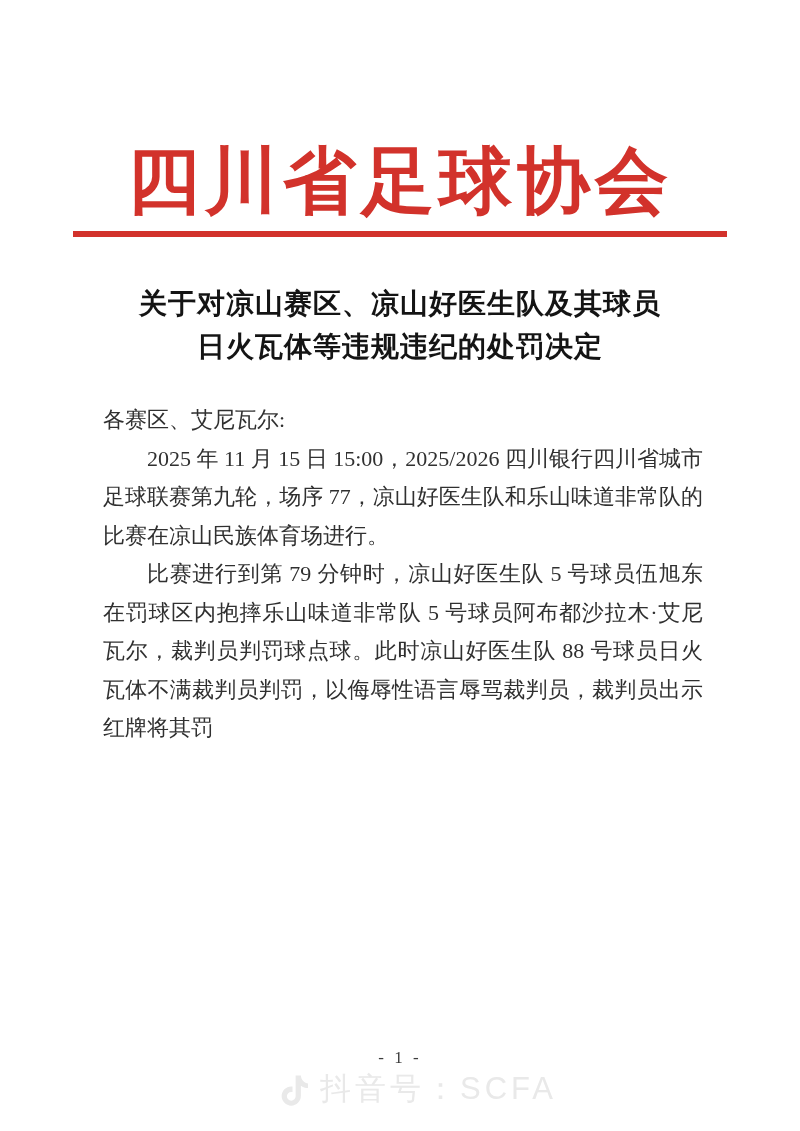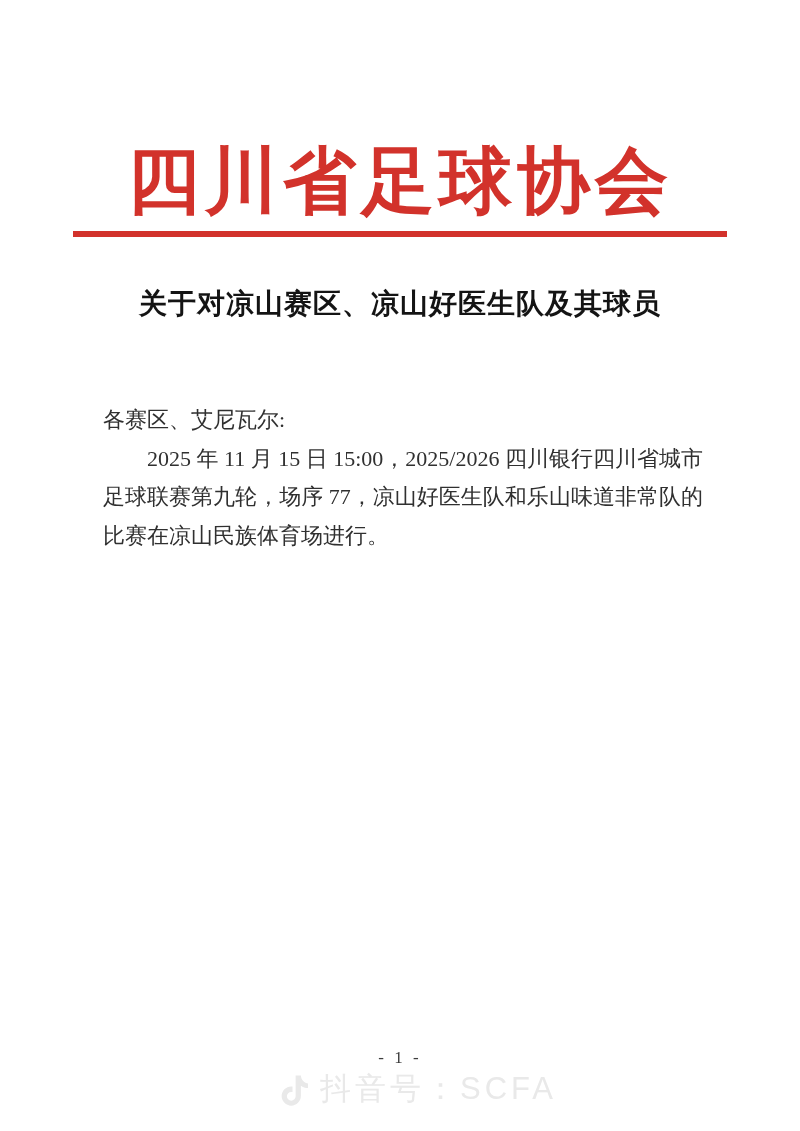--- a/index.html
+++ b/index.html
@@ -97,25 +97,27 @@
 <body>
 
 <div class="page">
 
   <div class="org-title">四川省足球协会</div>
 
   <div class="header-divider"></div>
 
   <div class="doc-title">
     <div>关于对凉山赛区、凉山好医生队及其球员</div>
+    <div>日火瓦体等违规违纪的处罚决定</div>
   </div>
 
   <div class="doc-body">
     <p>各赛区、艾尼瓦尔:</p>
     <p class="indent">2025 年 11 月 15 日 15:00，2025/2026 四川银行四川省城市足球联赛第九轮，场序 77，凉山好医生队和乐山味道非常队的比赛在凉山民族体育场进行。</p>
+    <p class="indent">比赛进行到第 79 分钟时，凉山好医生队 5 号球员伍旭东在罚球区内抱摔乐山味道非常队 5 号球员阿布都沙拉木·艾尼瓦尔，裁判员判罚球点球。此时凉山好医生队 88 号球员日火瓦体不满裁判员判罚，以侮辱性语言辱骂裁判员，裁判员出示红牌将其罚</p>
   </div>
 
   <div class="page-number">- 1 -</div>
 
   <div class="watermark">
     <span>
       <svg viewBox="0 0 24 28" xmlns="http://www.w3.org/2000/svg" aria-hidden="true">
         <path d="M22.4 9.6c-2.2-.5-4.1-1.9-5.1-3.9-.4-.8-.6-1.6-.6-2.5h-4.2v16.6c0 1.9-1.6 3.5-3.5 3.5s-3.5-1.6-3.5-3.5 1.6-3.5 3.5-3.5c.4 0 .7 0 1 .1V12c-.3 0-.7-.1-1-.1-4.3 0-7.7 3.5-7.7 7.7s3.5 7.7 7.7 7.7 7.7-3.5 7.7-7.7v-8.3c1.6 1.1 3.6 1.8 5.7 1.9V9.6z"></path>
       </svg>
     </span>

